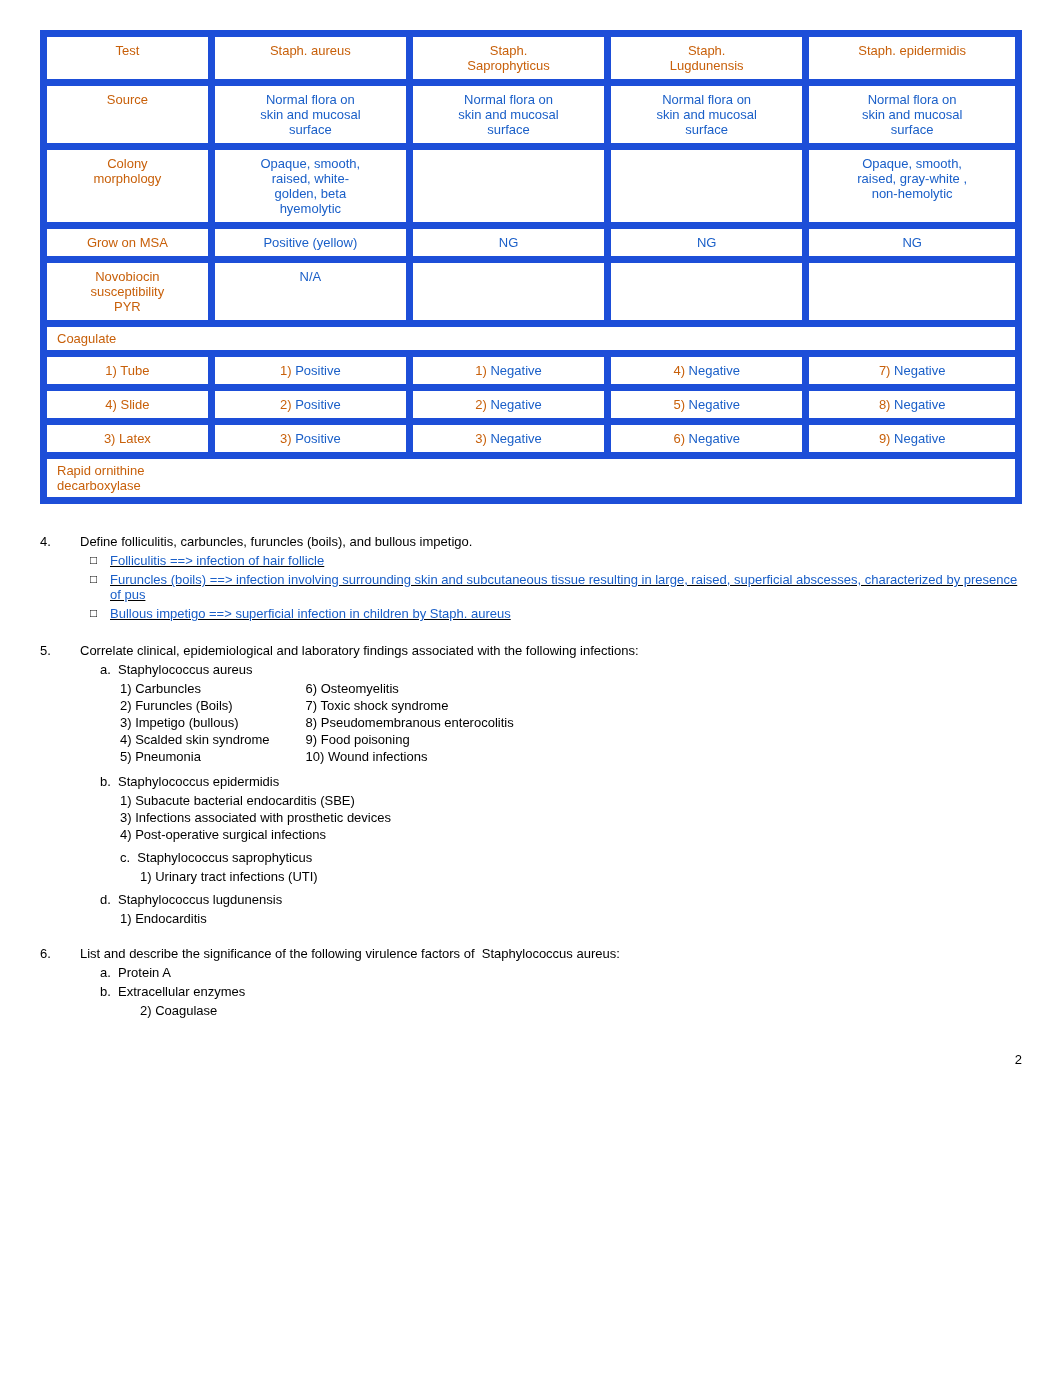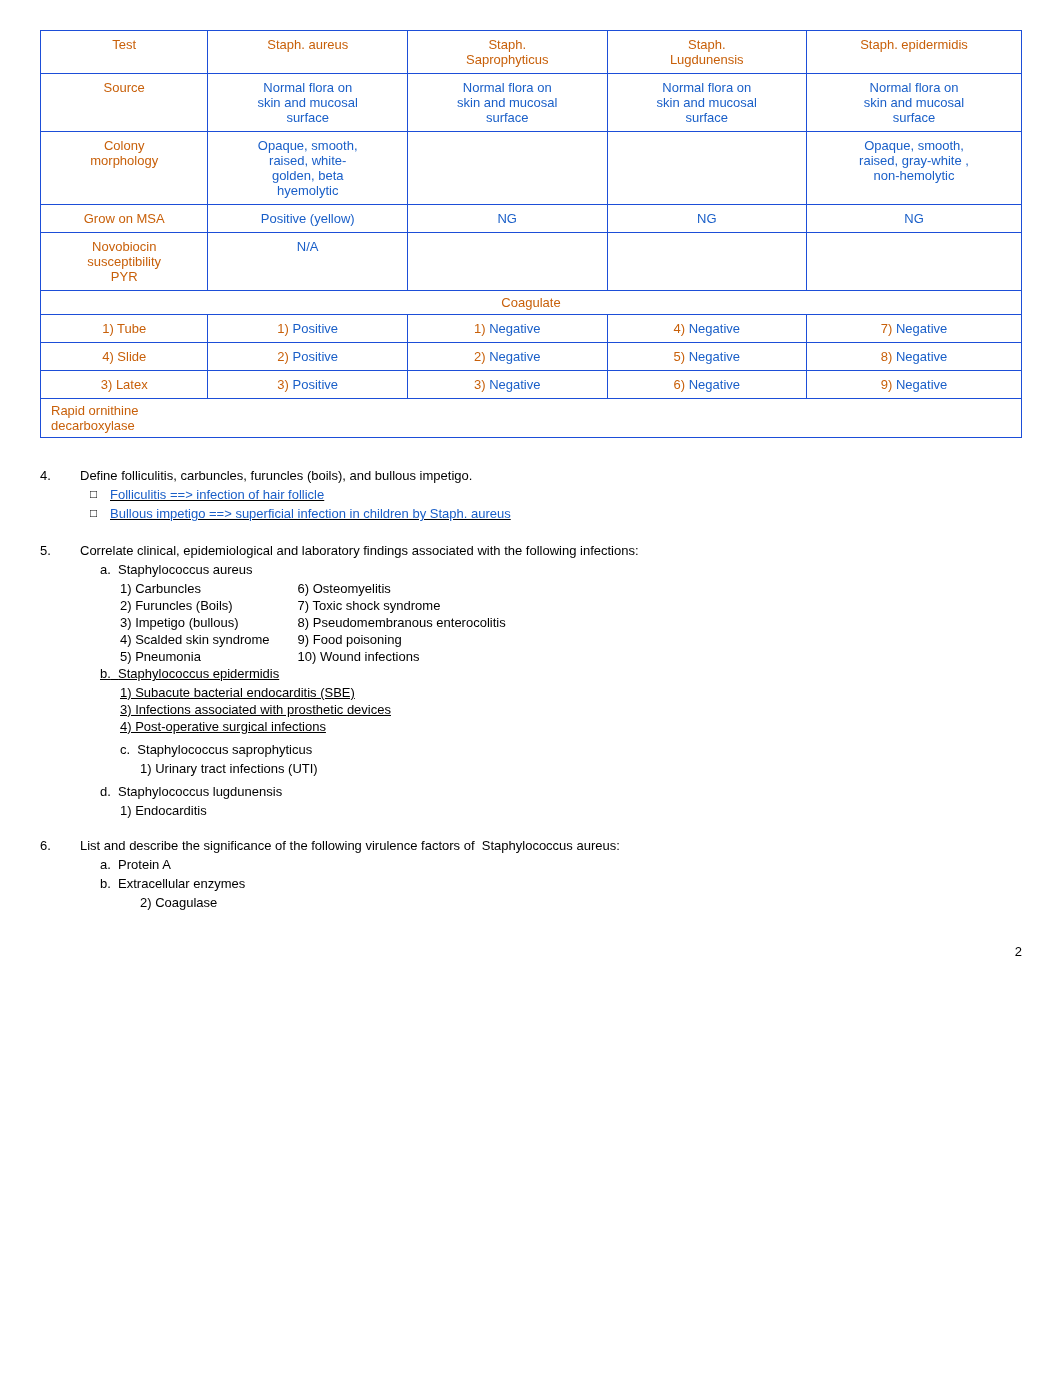--- a/index.html
+++ b/index.html
@@ -15,21 +15,21 @@
     
     .table-section {
       margin-bottom: 30px;
     }
     table {
       border-collapse: collapse;
       width: 100%;
       margin-bottom: 10px;
     }
     table td {
-      border: 1px solid #1d4ed8;
+      border: 7px solid #1d4ed8;
       padding: 6px 10px;
       vertical-align: top;
       text-align: center;
     }
     .orange { color: #c8600a; }
     .blue { color: #1a5fc8; }
     .question-block {
       display: flex;
       margin-bottom: 18px;
     }
@@ -62,21 +62,21 @@
     .blue-text { color: #1a5fc8; }
     .nested-list {
       list-style: none;
       padding-left: 20px;
     }
     .nested-list li {
       margin-bottom: 2px;
     }
     .two-col {
       display: flex;
-      gap: 28px;
+      gap: 36px;
     }
     .two-col ul {
       list-style: none;
       padding: 0;
     }
     .two-col ul li {
       margin-bottom: 2px;
     }
     .page-num {
       text-align: right;
@@ -127,21 +127,21 @@
 
       <tr>
         <td><span class="orange">Novobiocin<br>susceptibility<br>PYR</span></td>
         <td><span class="blue">N/A</span></td>
         <td></td>
         <td></td>
         <td></td>
       </tr>
 
       <tr>
-        <td colspan="5" style="text-align:center; padding: 4px 10px;">
+        <td colspan="5" style="text-align:left; padding: 4px 10px;">
           <span class="orange">Coagulate</span>
         </td>
       </tr>
 
       <tr>
         <td>
           <span class="orange">1)  Tube</span>
         </td>
         <td>
           <span class="orange">1) </span>
@@ -212,20 +212,23 @@
   </table>
 </div>
 
 <div class="question-block">
   <div class="q-num">4.</div>
   <div class="q-body">
     <p>Define folliculitis, carbuncles, furuncles (boils), and bullous impetigo.</p>
     <ul class="bullet-list">
       <li>
         <span class="blue-text">Folliculitis ==&gt; infection of hair follicle</span>
+      </li>
+      <li>
+        <span class="blue-text">Furuncles (boils) ==&gt; infection involving surrounding skin and subcutaneous tissue resulting in large, raised, superficial abscesses, characterized by presence of pus</span>
       </li>
       <li>
         <span class="blue-text">Bullous impetigo ==&gt; superficial infection in children by     Staph. aureus</span>
       </li>
     </ul>
   </div>
 </div>
 
 <div class="question-block">
   <div class="q-num">5.</div>
@@ -248,21 +251,21 @@
         <ul>
           <li>6)  Osteomyelitis</li>
           <li>7)  Toxic shock syndrome</li>
           <li>8)  Pseudomembranous enterocolitis</li>
           <li>9)  Food poisoning</li>
           <li>10)  Wound infections</li>
         </ul>
       </div>
     </div>
 
-    <div class="indent1" style="margin-top:0;text-decoration:underline;">
+    <div class="indent1" style="margin-top:8px;">
       <p>
         <span>b.</span>
         &nbsp;<span>Staphylococcus epidermidis</span>
       </p>
       <ul class="nested-list">
         <li>1)  Subacute bacterial endocarditis (SBE)</li>
         <li>3)  Infections associated with prosthetic devices</li>
         <li>4)  Post-operative surgical infections</li>
       </ul>
     </div>

